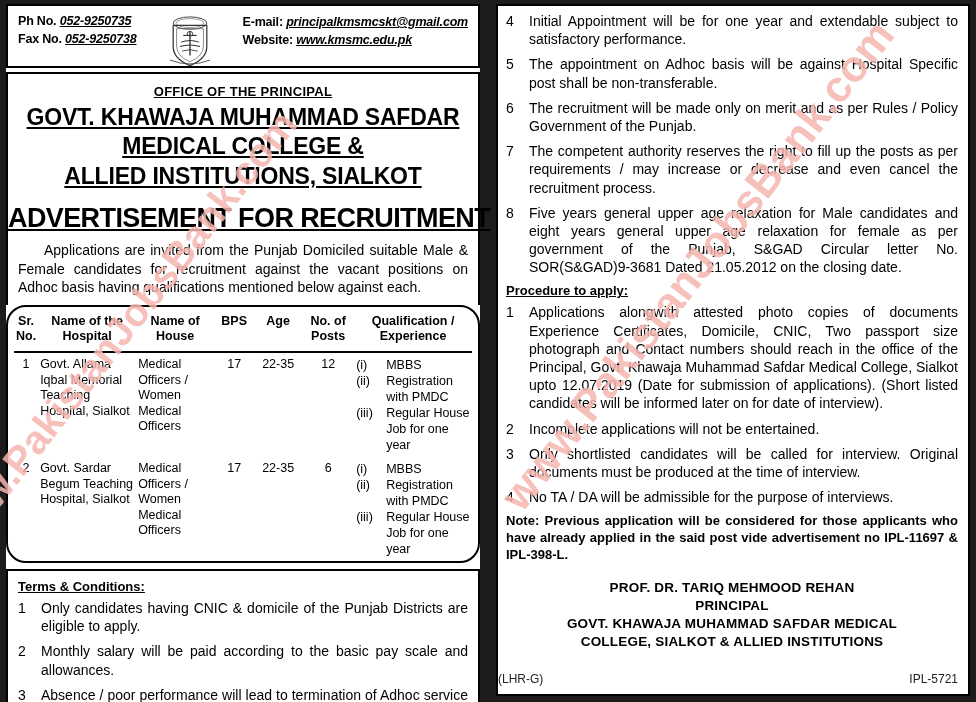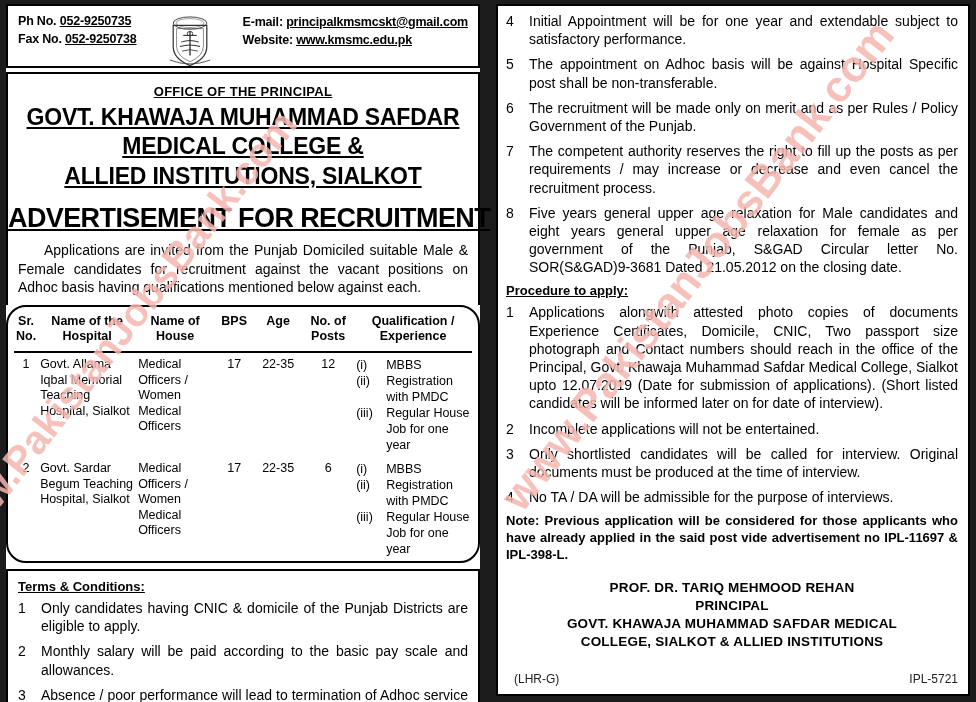--- a/index.html
+++ b/index.html
@@ -71,21 +71,21 @@
     align-items: flex-start;
     justify-content: space-between;
   }
   .hdr-contact {
     font-size: 12.5px;
     font-weight: 700;
     line-height: 1.45;
     font-family: "Liberation Sans", sans-serif;
     letter-spacing: -0.2px;
   }
-  .hdr-contact .u { text-decoration: underline; }
+  .hdr-contact .u { text-decoration: underline; font-style: italic; }
   .hdr-right { text-align: left; padding-top: 1px; }
 
   .crest { width: 56px; height: 56px; margin-top: 1px; }
 
   .office-block {
     text-align: center;
     padding: 10px 4px 6px 4px;
   }
   .office-line1 {
     font-size: 13px; font-weight: 700;
@@ -190,21 +190,21 @@
   .sign-block {
     text-align: center;
     font-weight: 700;
     font-size: 13.5px;
     line-height: 1.32;
     letter-spacing: .2px;
     margin-top: 16px;
   }
   .foot-row {
     position: absolute;
-    left: 16px; right: 10px; bottom: 8px;
+    left: 0; right: 10px; bottom: 8px;
     display: flex; justify-content: space-between;
     font-size: 12px;
     color: #222;
   }
   .proc-title { margin-top: 4px; }
 </style>
 </head>
 <body>
 
 <div id="page">

